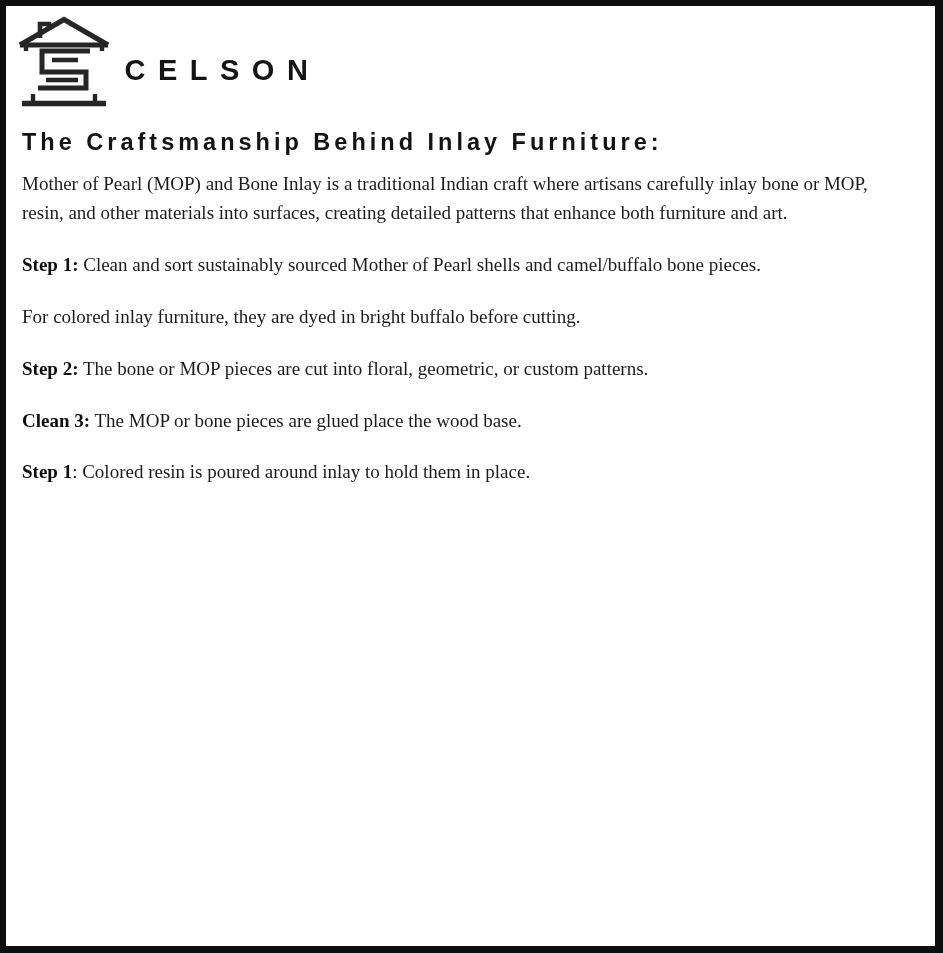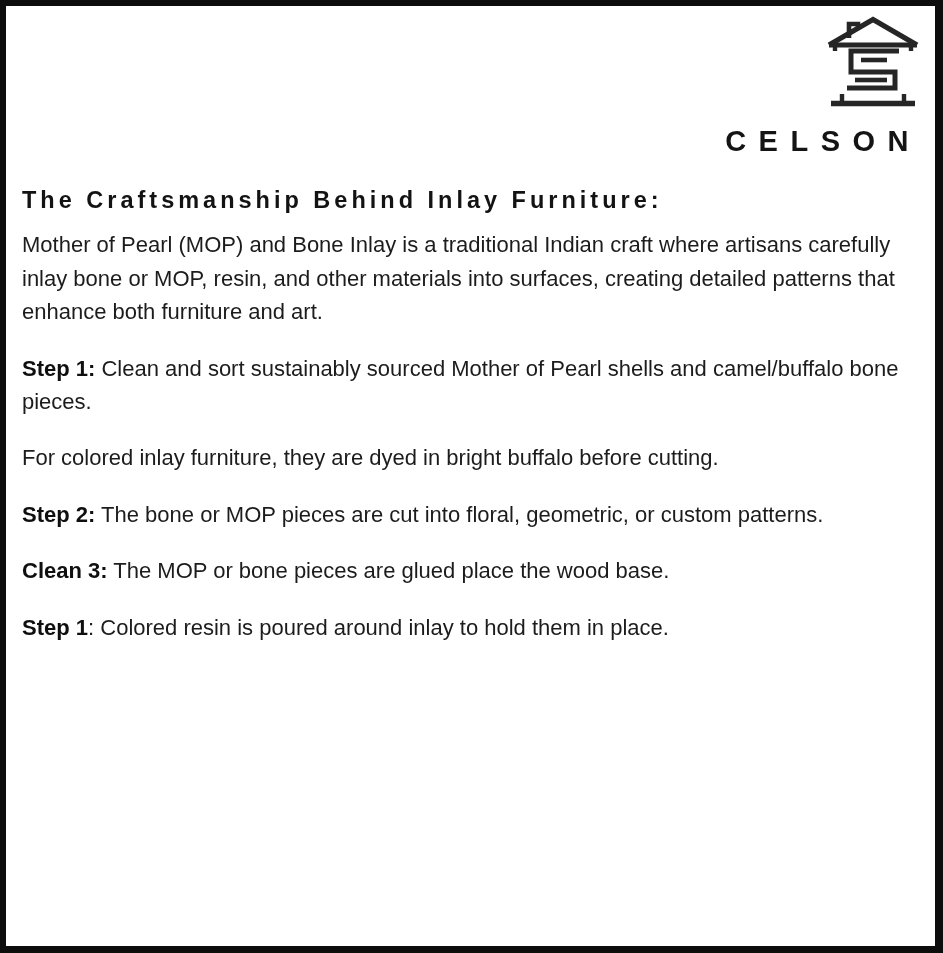--- a/index.html
+++ b/index.html
@@ -34,58 +34,58 @@
     width: 100%;
     height: 100%;
     padding: 6px 14px 0 10px;
     display: flex;
     flex-direction: column;
   }
 
   
   .brand {
     display: flex;
-    flex-direction: column;
-    align-items: flex-end;
+    align-items: center;
     padding-top: 2px;
   }
   .brand-mark {
     display: block;
     width: 96px;
     height: 100px;
   }
   .brand-name {
     margin-top: 13px;
     font-size: 29px;
     font-weight: 600;
     letter-spacing: 12.5px;
     text-indent: 12.5px;
     color: #141414;
     line-height: 1;
   }
 
   
   .headline {
-    margin: 30px 0 0 6px;
+    margin: 14px 0 0 6px;
     font-size: 23.5px;
     font-weight: 700;
     letter-spacing: 4.0px;
     color: #131313;
     line-height: 1.2;
     white-space: nowrap;
   }
 
   
   .body-copy {
     margin: 0 0 0 6px;
     padding-top: 14px;
-    font-size: 22px;
+    font-size: 19px;
     line-height: 1.52;
     color: #1c1c1c;
     max-width: 886px;
+    font-family: Liberation Serif, serif;
   }
   .para {
     margin: 0;
     padding: 0;
   }
   .para + .para {
     margin-top: 23px;
   }
   .para .lead {
     font-weight: 700;

